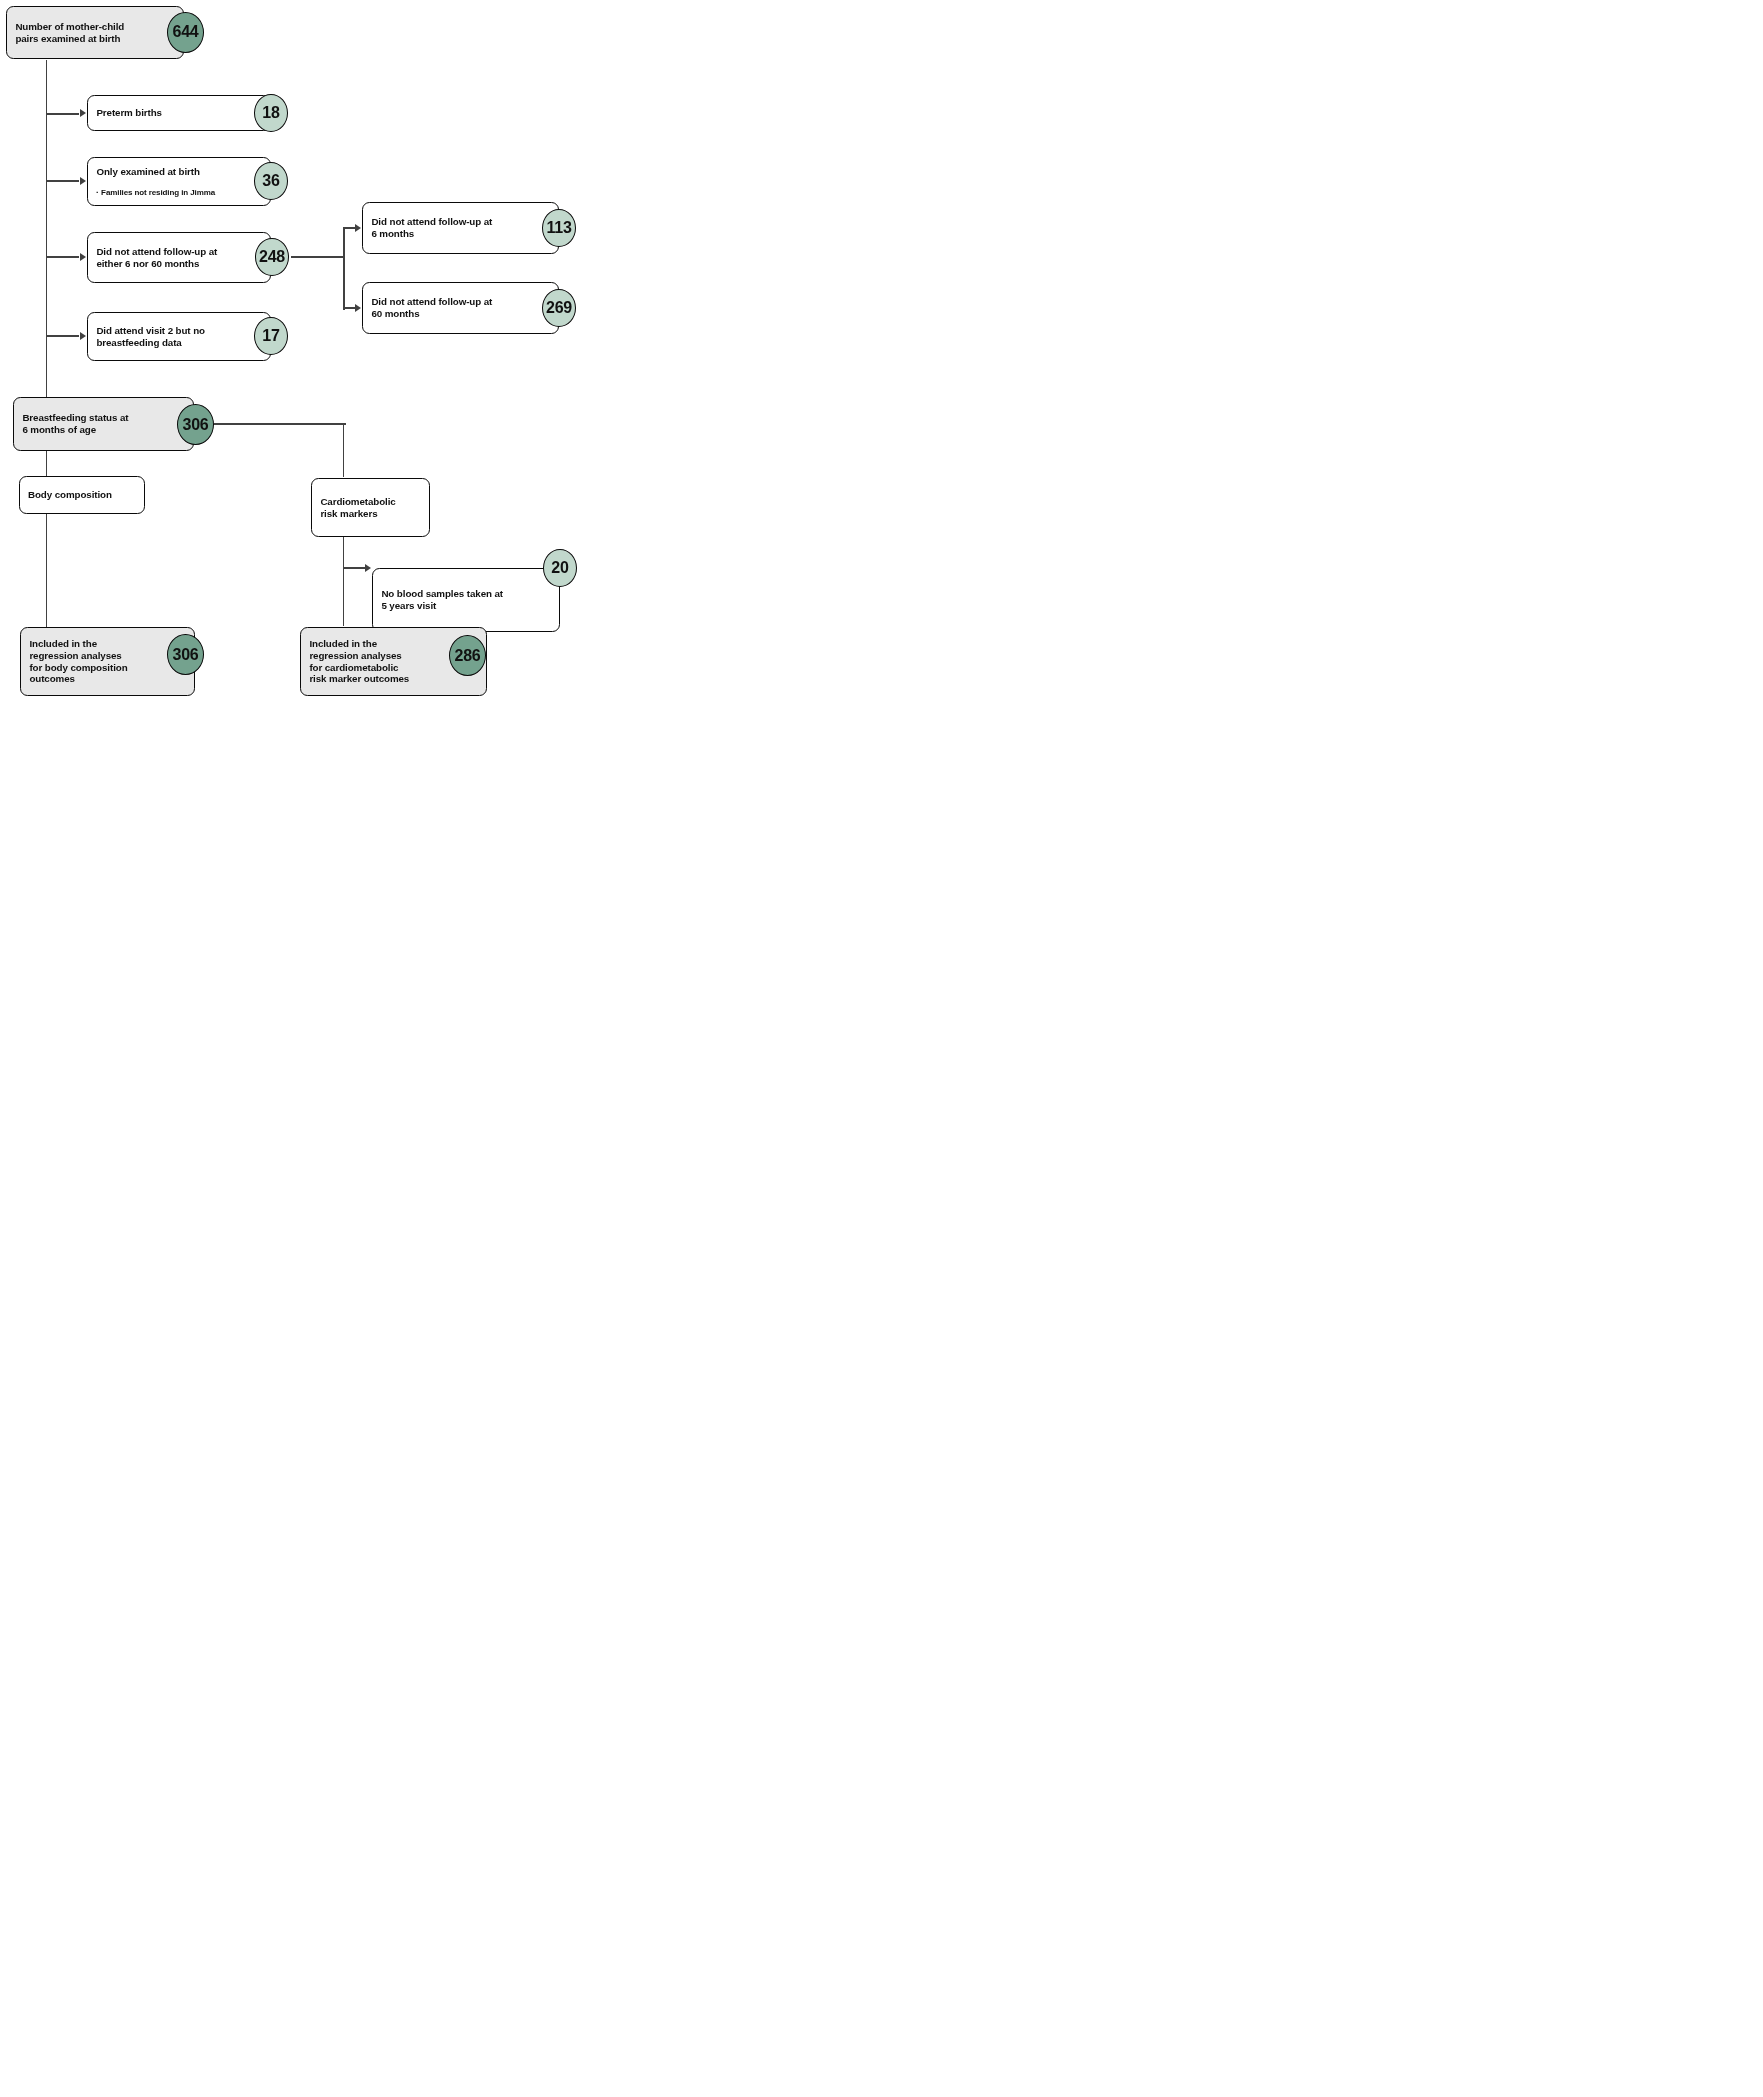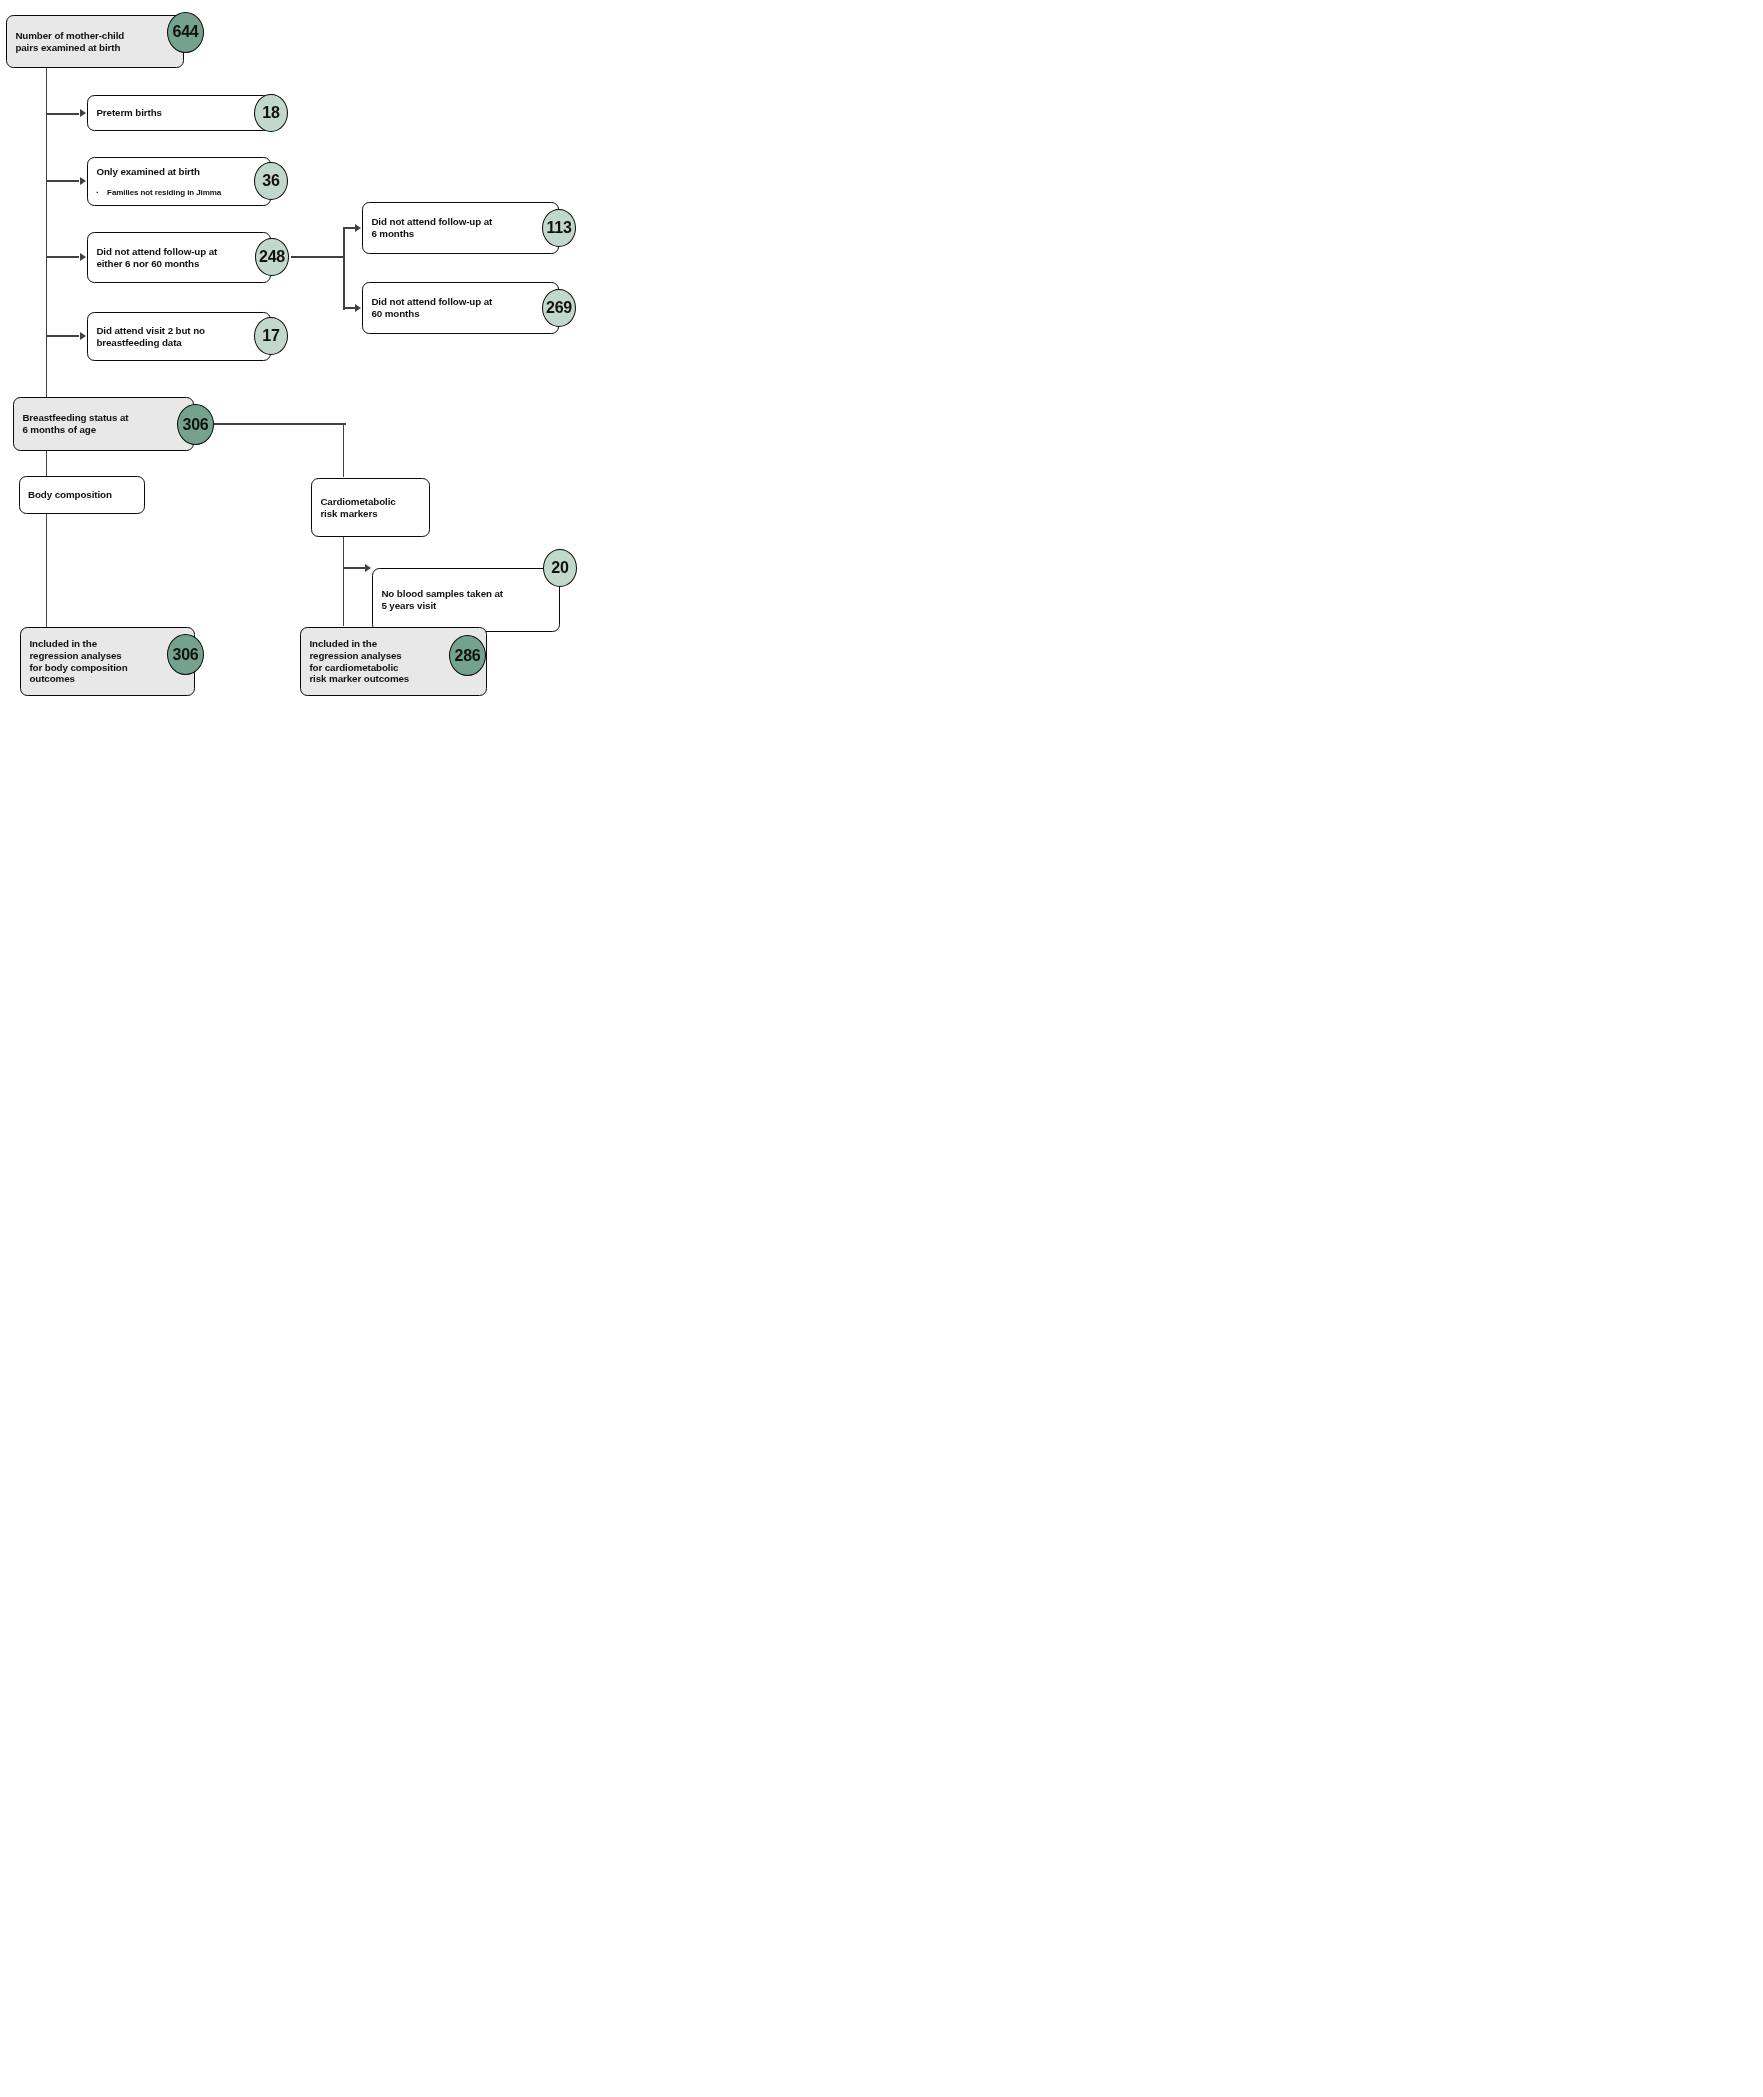--- a/index.html
+++ b/index.html
@@ -28,21 +28,21 @@
   .label{
     font-weight:bold;
     font-size:9.8px;
     line-height:1.22;
     white-space:pre-line;
     letter-spacing:-0.1px;
   }
   .bullet-row{
     display:flex;
     align-items:baseline;
-    gap:9px;
+    gap:3px;
     margin-top:10px;
     font-weight:bold;
     font-size:8px;
     letter-spacing:-0.1px;
   }
   .bullet-marker{font-size:5.1px;transform:translateY(-0.9px);}
   .badge{
     position:absolute;
     box-sizing:border-box;
     width:34px;height:38px;
@@ -89,21 +89,21 @@
   <div class="arrowhead" style="left:355px;top:224px"></div>
   <div class="line" style="left:345px;top:307px;width:11px;height:1.9px"></div>
   <div class="arrowhead" style="left:355px;top:304px"></div>
 
   <div class="line" style="left:214px;top:423px;width:132px;height:2.3px"></div>
   <div class="line" style="left:343px;top:424px;width:1.4px;height:53px"></div>
   <div class="line" style="left:343px;top:536px;width:1.4px;height:90px"></div>
   <div class="line" style="left:344px;top:567px;width:22px;height:1.9px"></div>
   <div class="arrowhead" style="left:365px;top:564px"></div>
 
-  <div class="box gray" style="left:6px;top:15px;width:178px;height:53px">
+  <div class="box gray" style="left:6px;top:6px;width:178px;height:53px">
     <div class="label">Number of mother-child
 pairs examined at birth</div>
   </div>
 
   <div class="box" style="left:87px;top:95px;width:184px;height:36px">
     <div class="label">Preterm births</div>
   </div>
 
   <div class="box" style="left:87px;top:157px;width:184px;height:49px">
     <div class="label">Only examined at birth</div>

